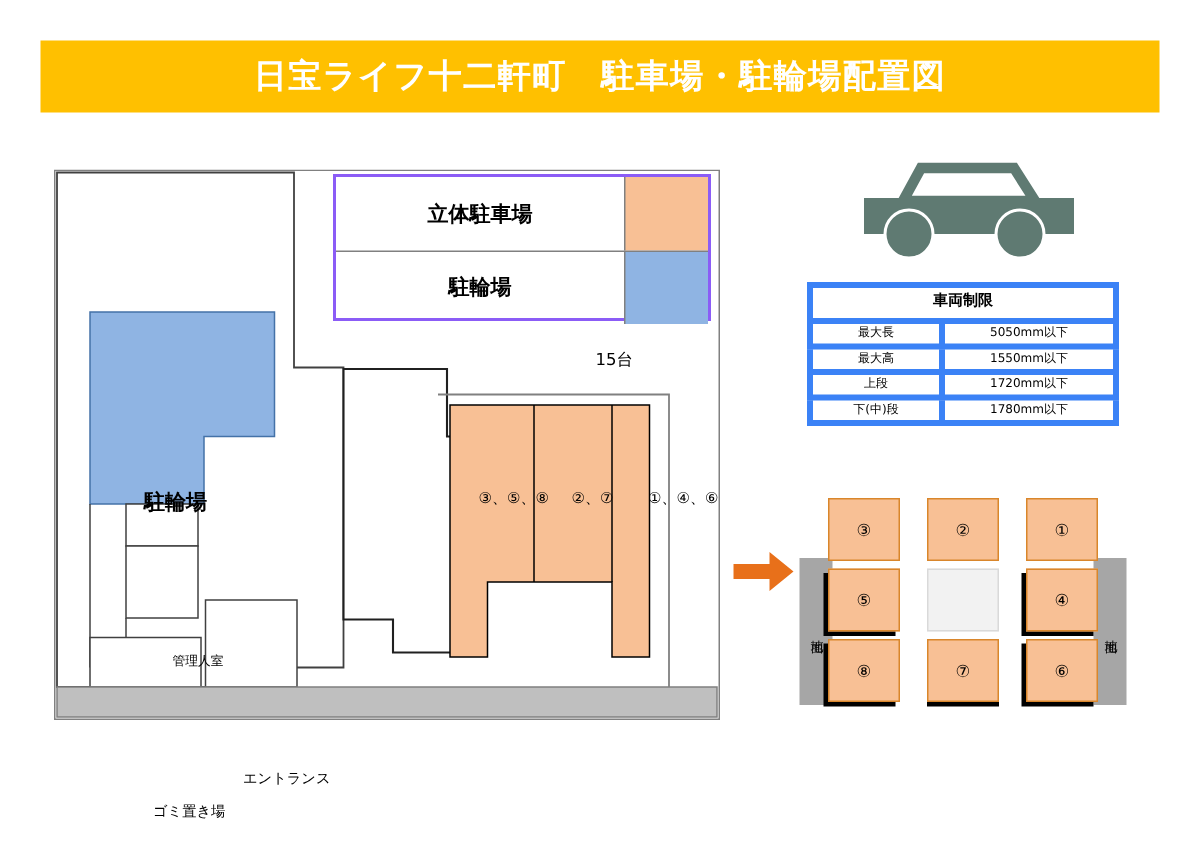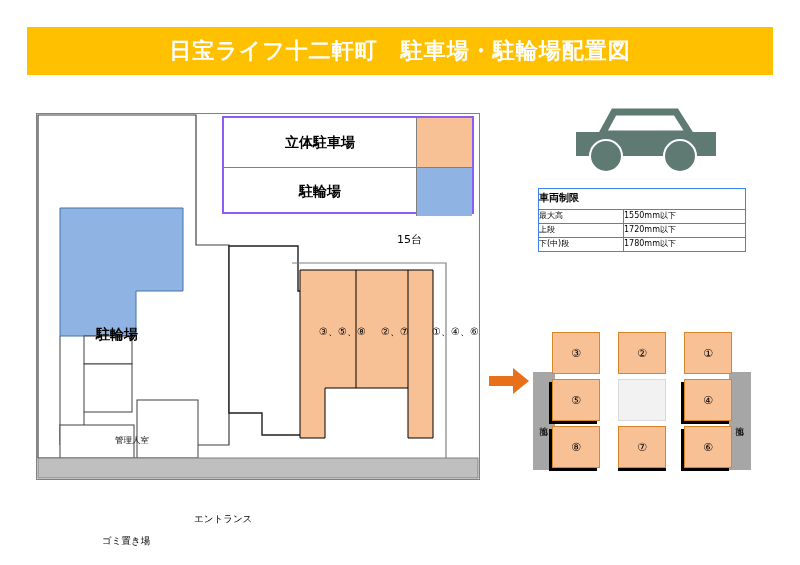--- a/index.html
+++ b/index.html
@@ -61,21 +61,21 @@
     text-align: center;
   }
   .lbl-chuurinjo {
     left: 60px;
     top: 213px;
     font-size: 14px;
     font-weight: bold;
   }
   .lbl-kanrinin { left: 79px; top: 322px; font-size: 8.5px; }
   .lbl-gomi     { left: 66px;  top: 422px; font-size: 9.5px; }
-  .lbl-entrance { left: 158px; top: 400px; font-size: 9.5px; }
+  .lbl-entrance { left: 126px; top: 400px; font-size: 9.5px; }
 
   .stall-label {
     position: absolute;
     font-size: 10px;
     color: #000000;
     white-space: nowrap;
     padding-left: 19px;
   }
   .stall-a { left: 300px; top: 325px; }
   .stall-b { left: 362px; top: 325px; }
@@ -136,24 +136,24 @@
   
   .restrict-table {
     position: absolute;
     left: 538px;
     top: 188px;
     width: 208px;
     border-collapse: collapse;
     background: #ffffff;
   }
   .restrict-table td, .restrict-table th {
-    border: 1px solid #3b82f6;
+    border: 4px solid #3b82f6;
     font-size: 8px;
     color: #000000;
-    text-align: left;
+    text-align: center;
     padding: 1px 0 2px 0;
     font-weight: normal;
     line-height: 1.25;
   }
   .restrict-table th.rt-title {
     font-size: 10px;
     font-weight: bold;
     padding: 3px 0 4px 0;
   }
   .restrict-table td.rt-key { width: 84px; }
@@ -293,20 +293,24 @@
   </svg>
 
   <table class="restrict-table">
     <thead>
       <tr>
         <th class="rt-title" colspan="2">車両制限</th>
       </tr>
     </thead>
     <tbody>
       <tr>
+        <td class="rt-key">最大長</td>
+        <td>5050mm以下</td>
+      </tr>
+      <tr>
         <td class="rt-key">最大高</td>
         <td>1550mm以下</td>
       </tr>
       <tr>
         <td class="rt-key">上段</td>
         <td>1720mm以下</td>
       </tr>
       <tr>
         <td class="rt-key">下(中)段</td>
         <td>1780mm以下</td>

